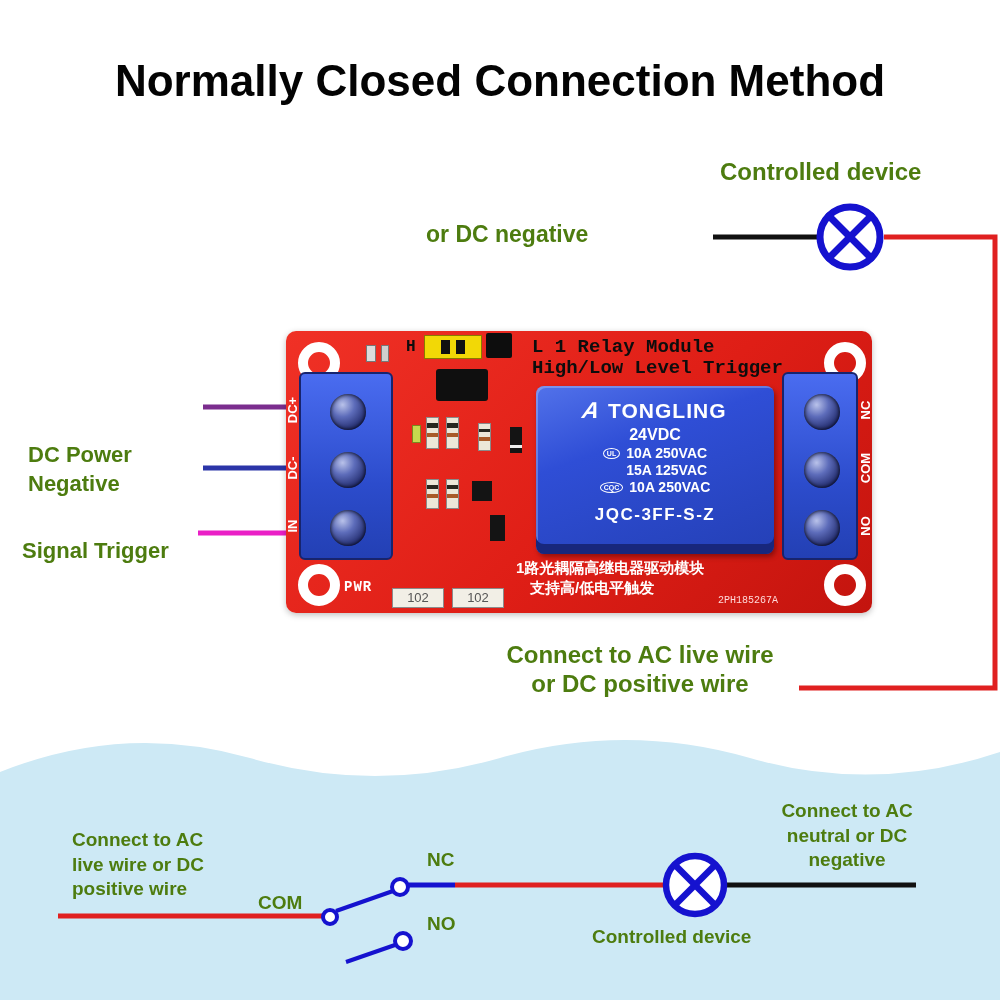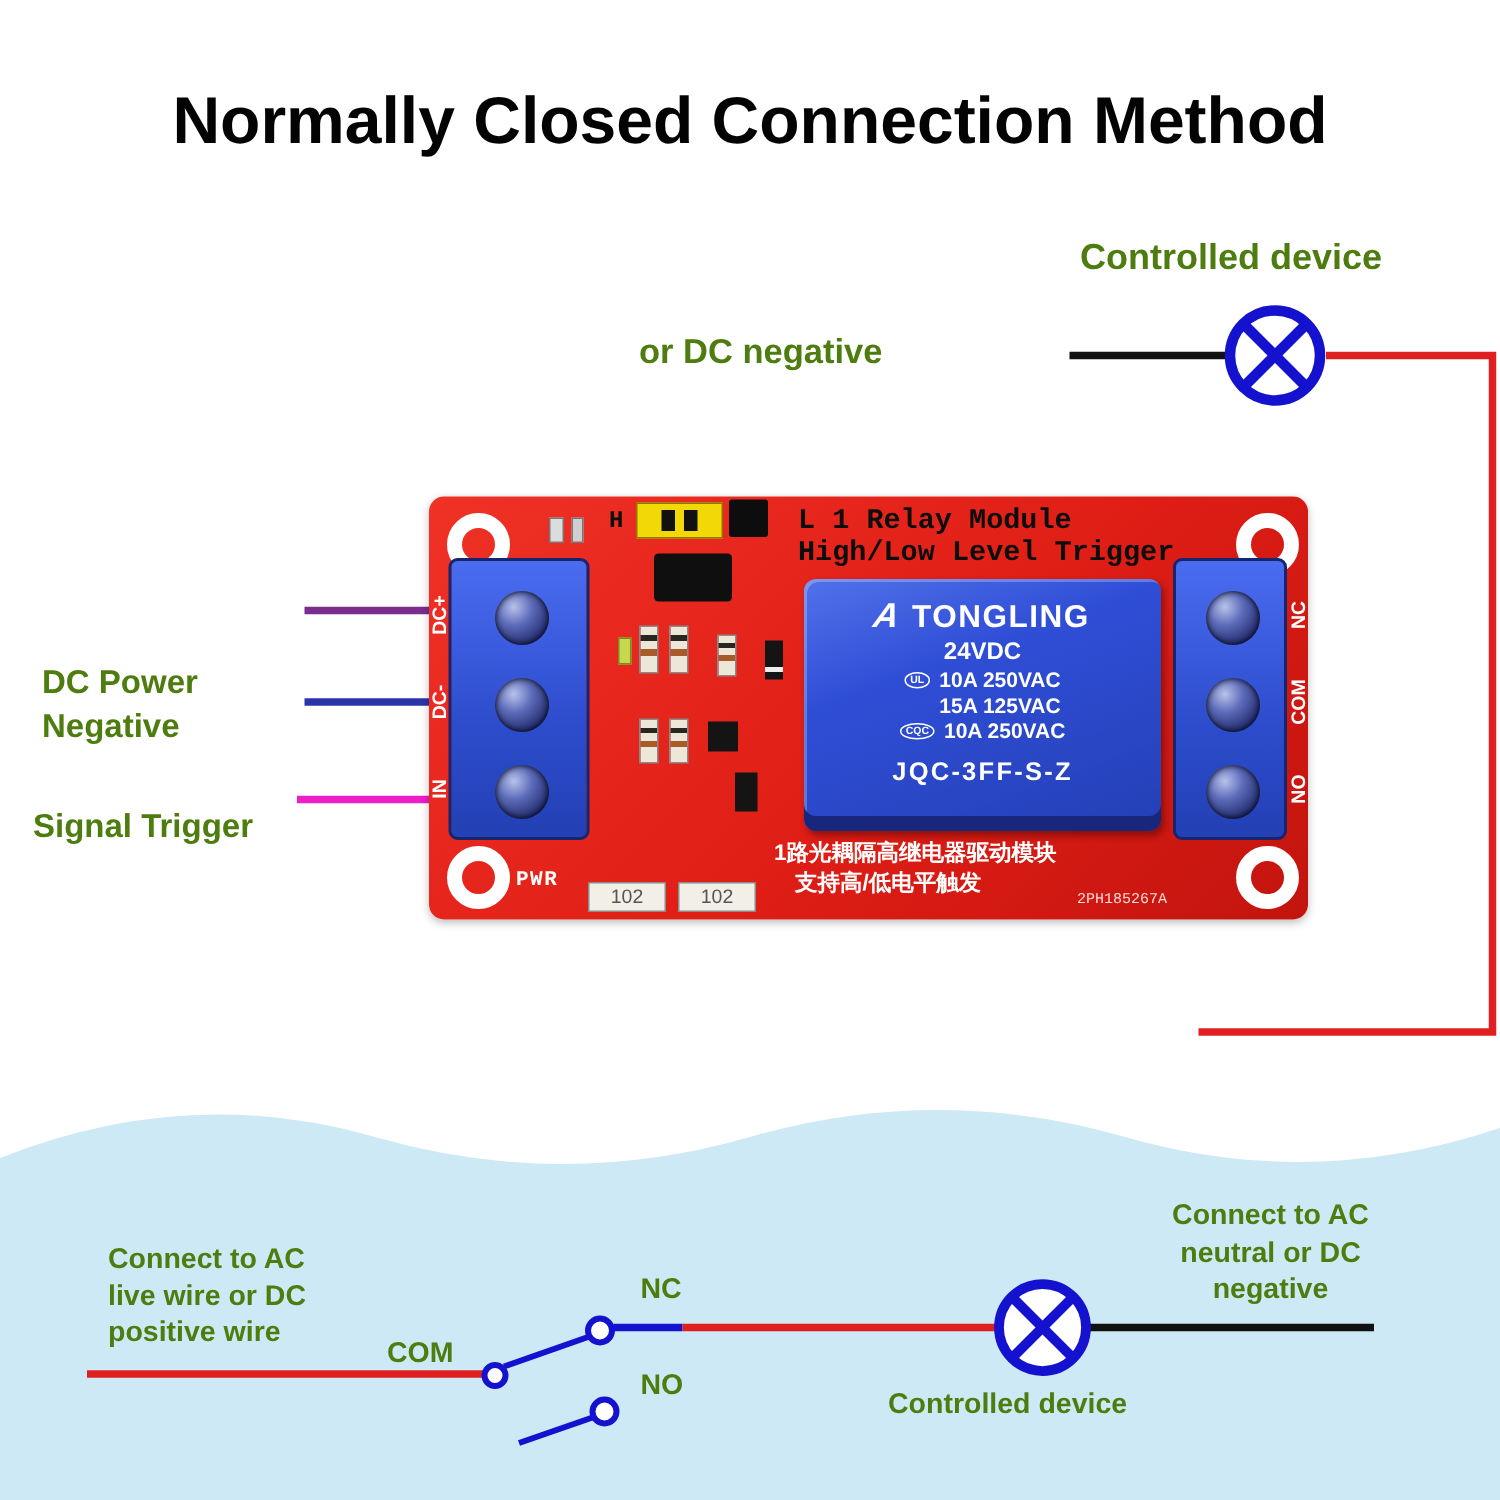--- a/index.html
+++ b/index.html
@@ -132,20 +132,24 @@
   </svg>
 
   <div class="title">Normally Closed Connection Method</div>
 
   <div class="lbl lbl-controlled-top">Controlled device</div>
 
   <div class="lbl lbl-neutral-top">
     <div>or DC negative</div>
   </div>
 
+  <div class="lbl lbl-live-top">
+    <div>Connect to AC live wire</div>
+    <div>or DC positive wire</div>
+  </div>
 
 
   <div class="lbl lbl-negative">
     <div>DC Power</div>
     <div>Negative</div>
   </div>
 
   <div class="lbl lbl-signal">Signal Trigger</div>
 
   <div class="module">

